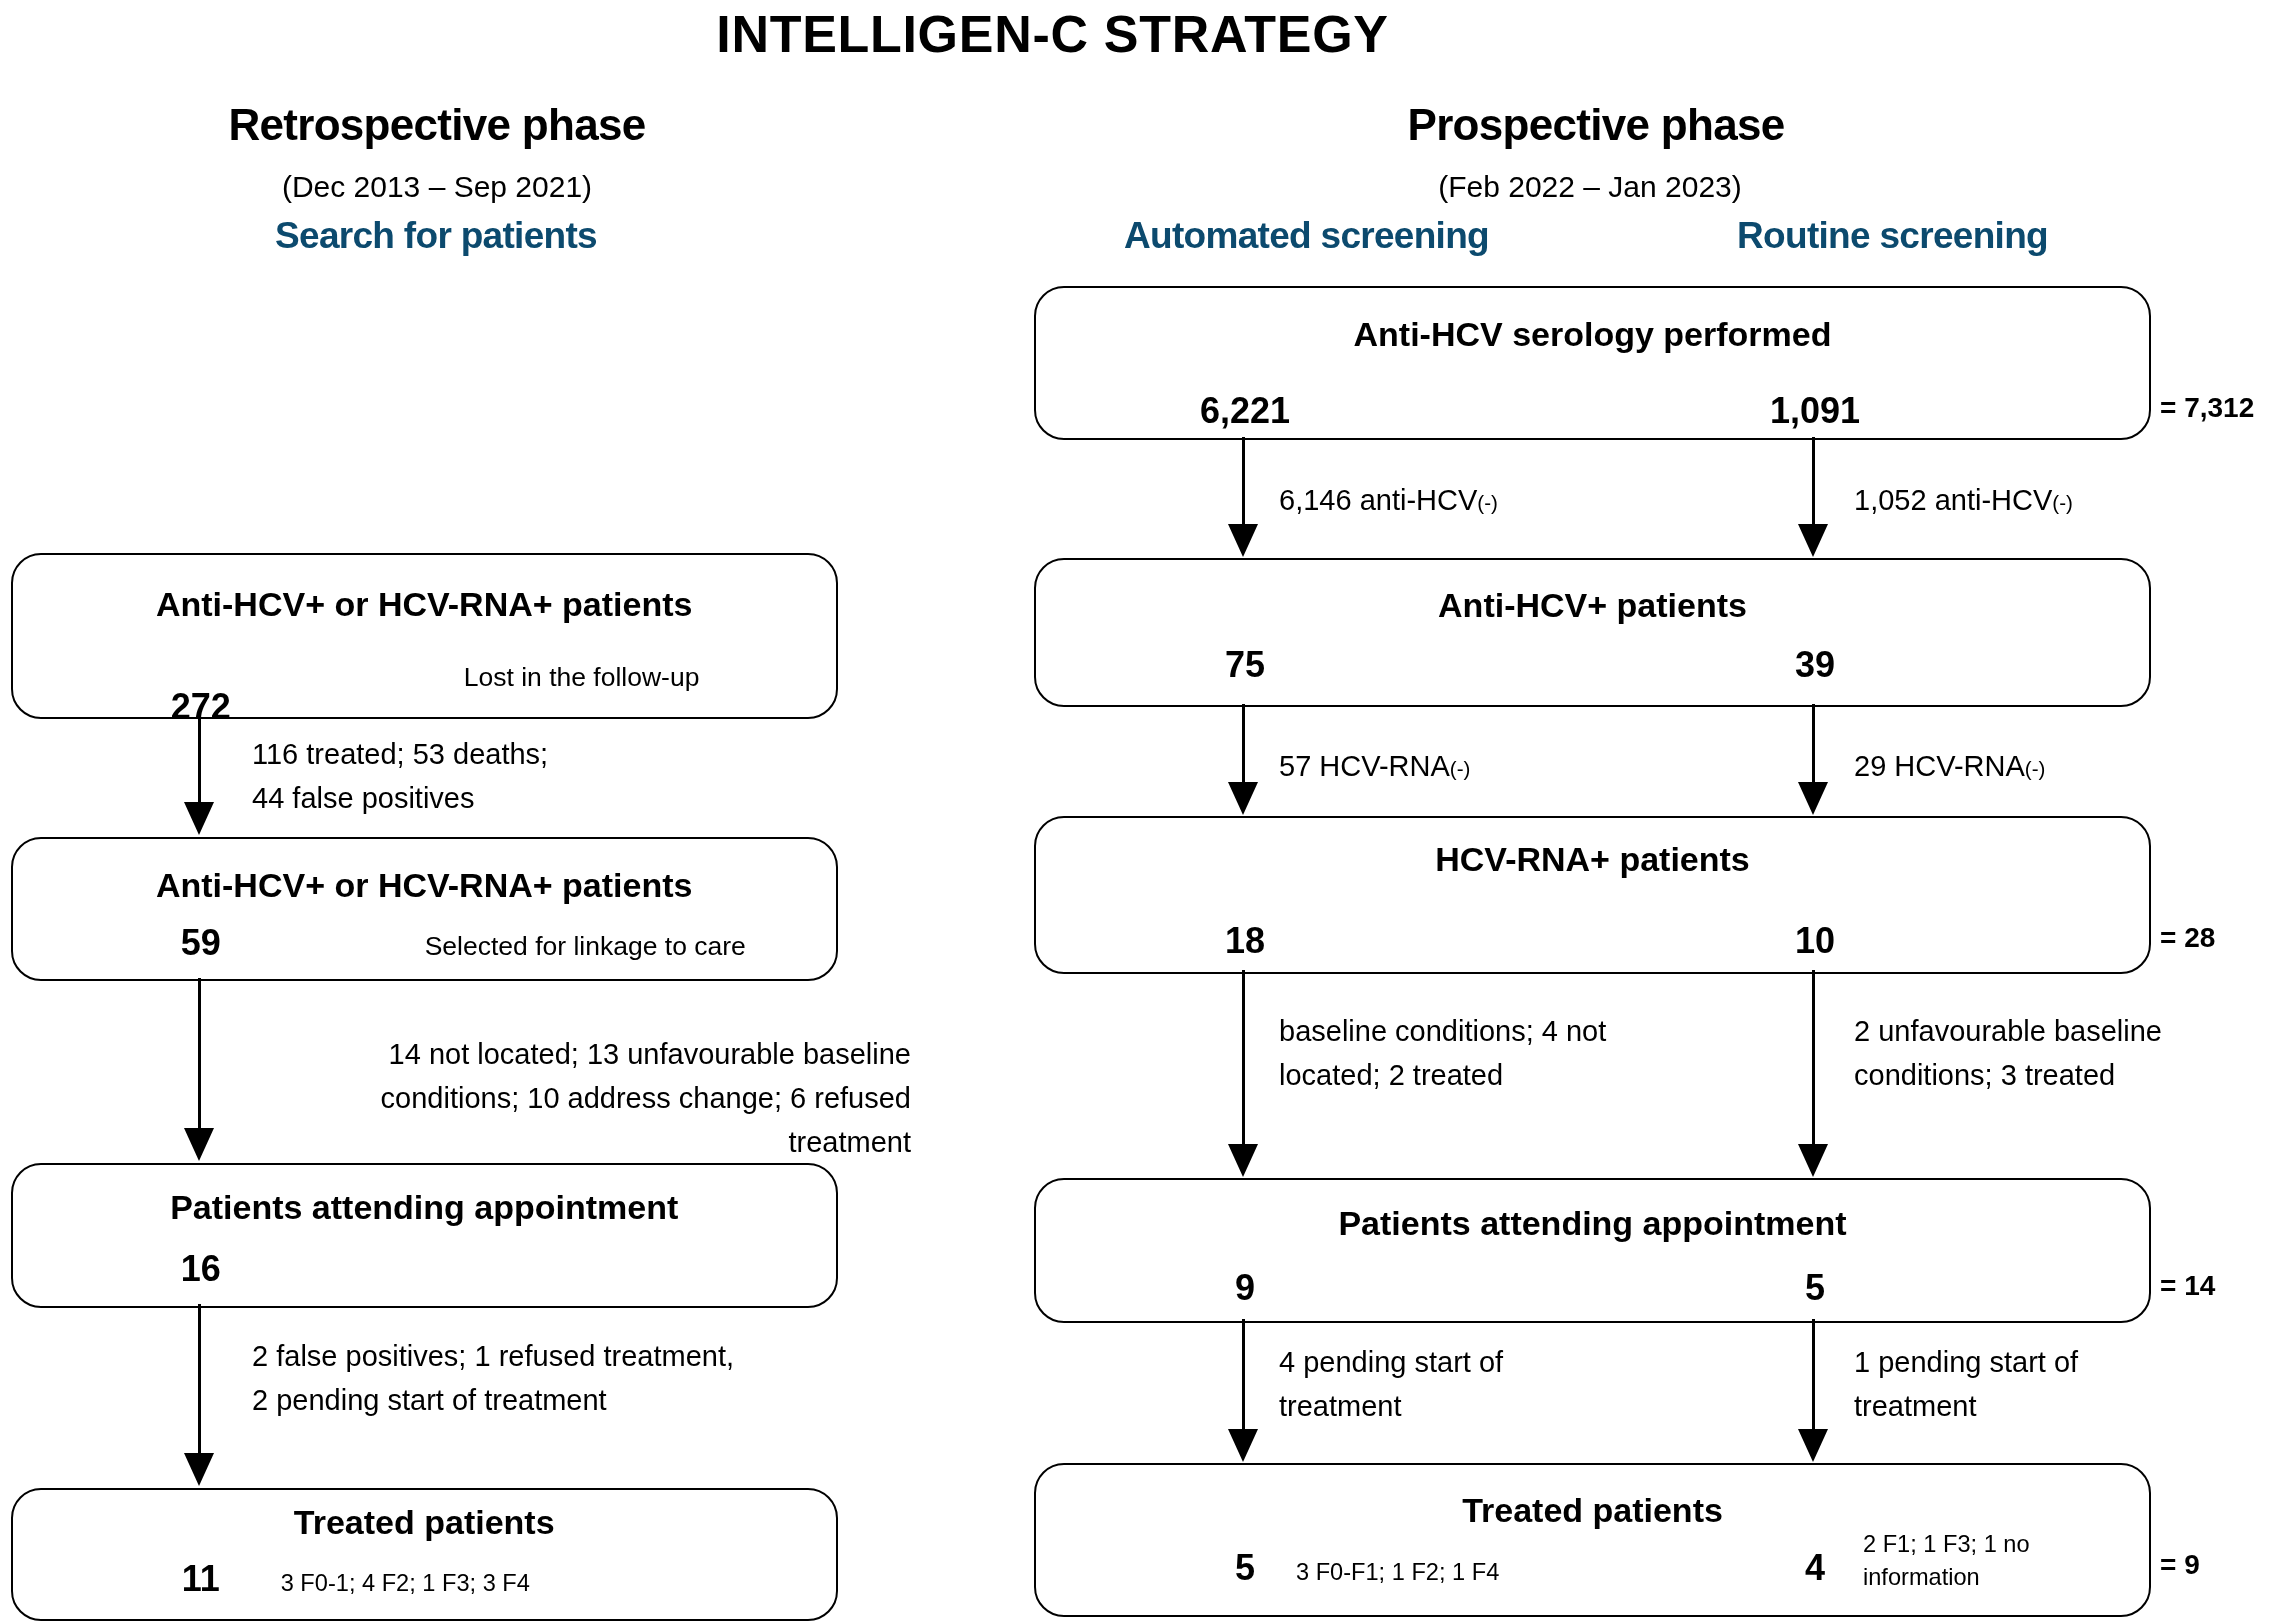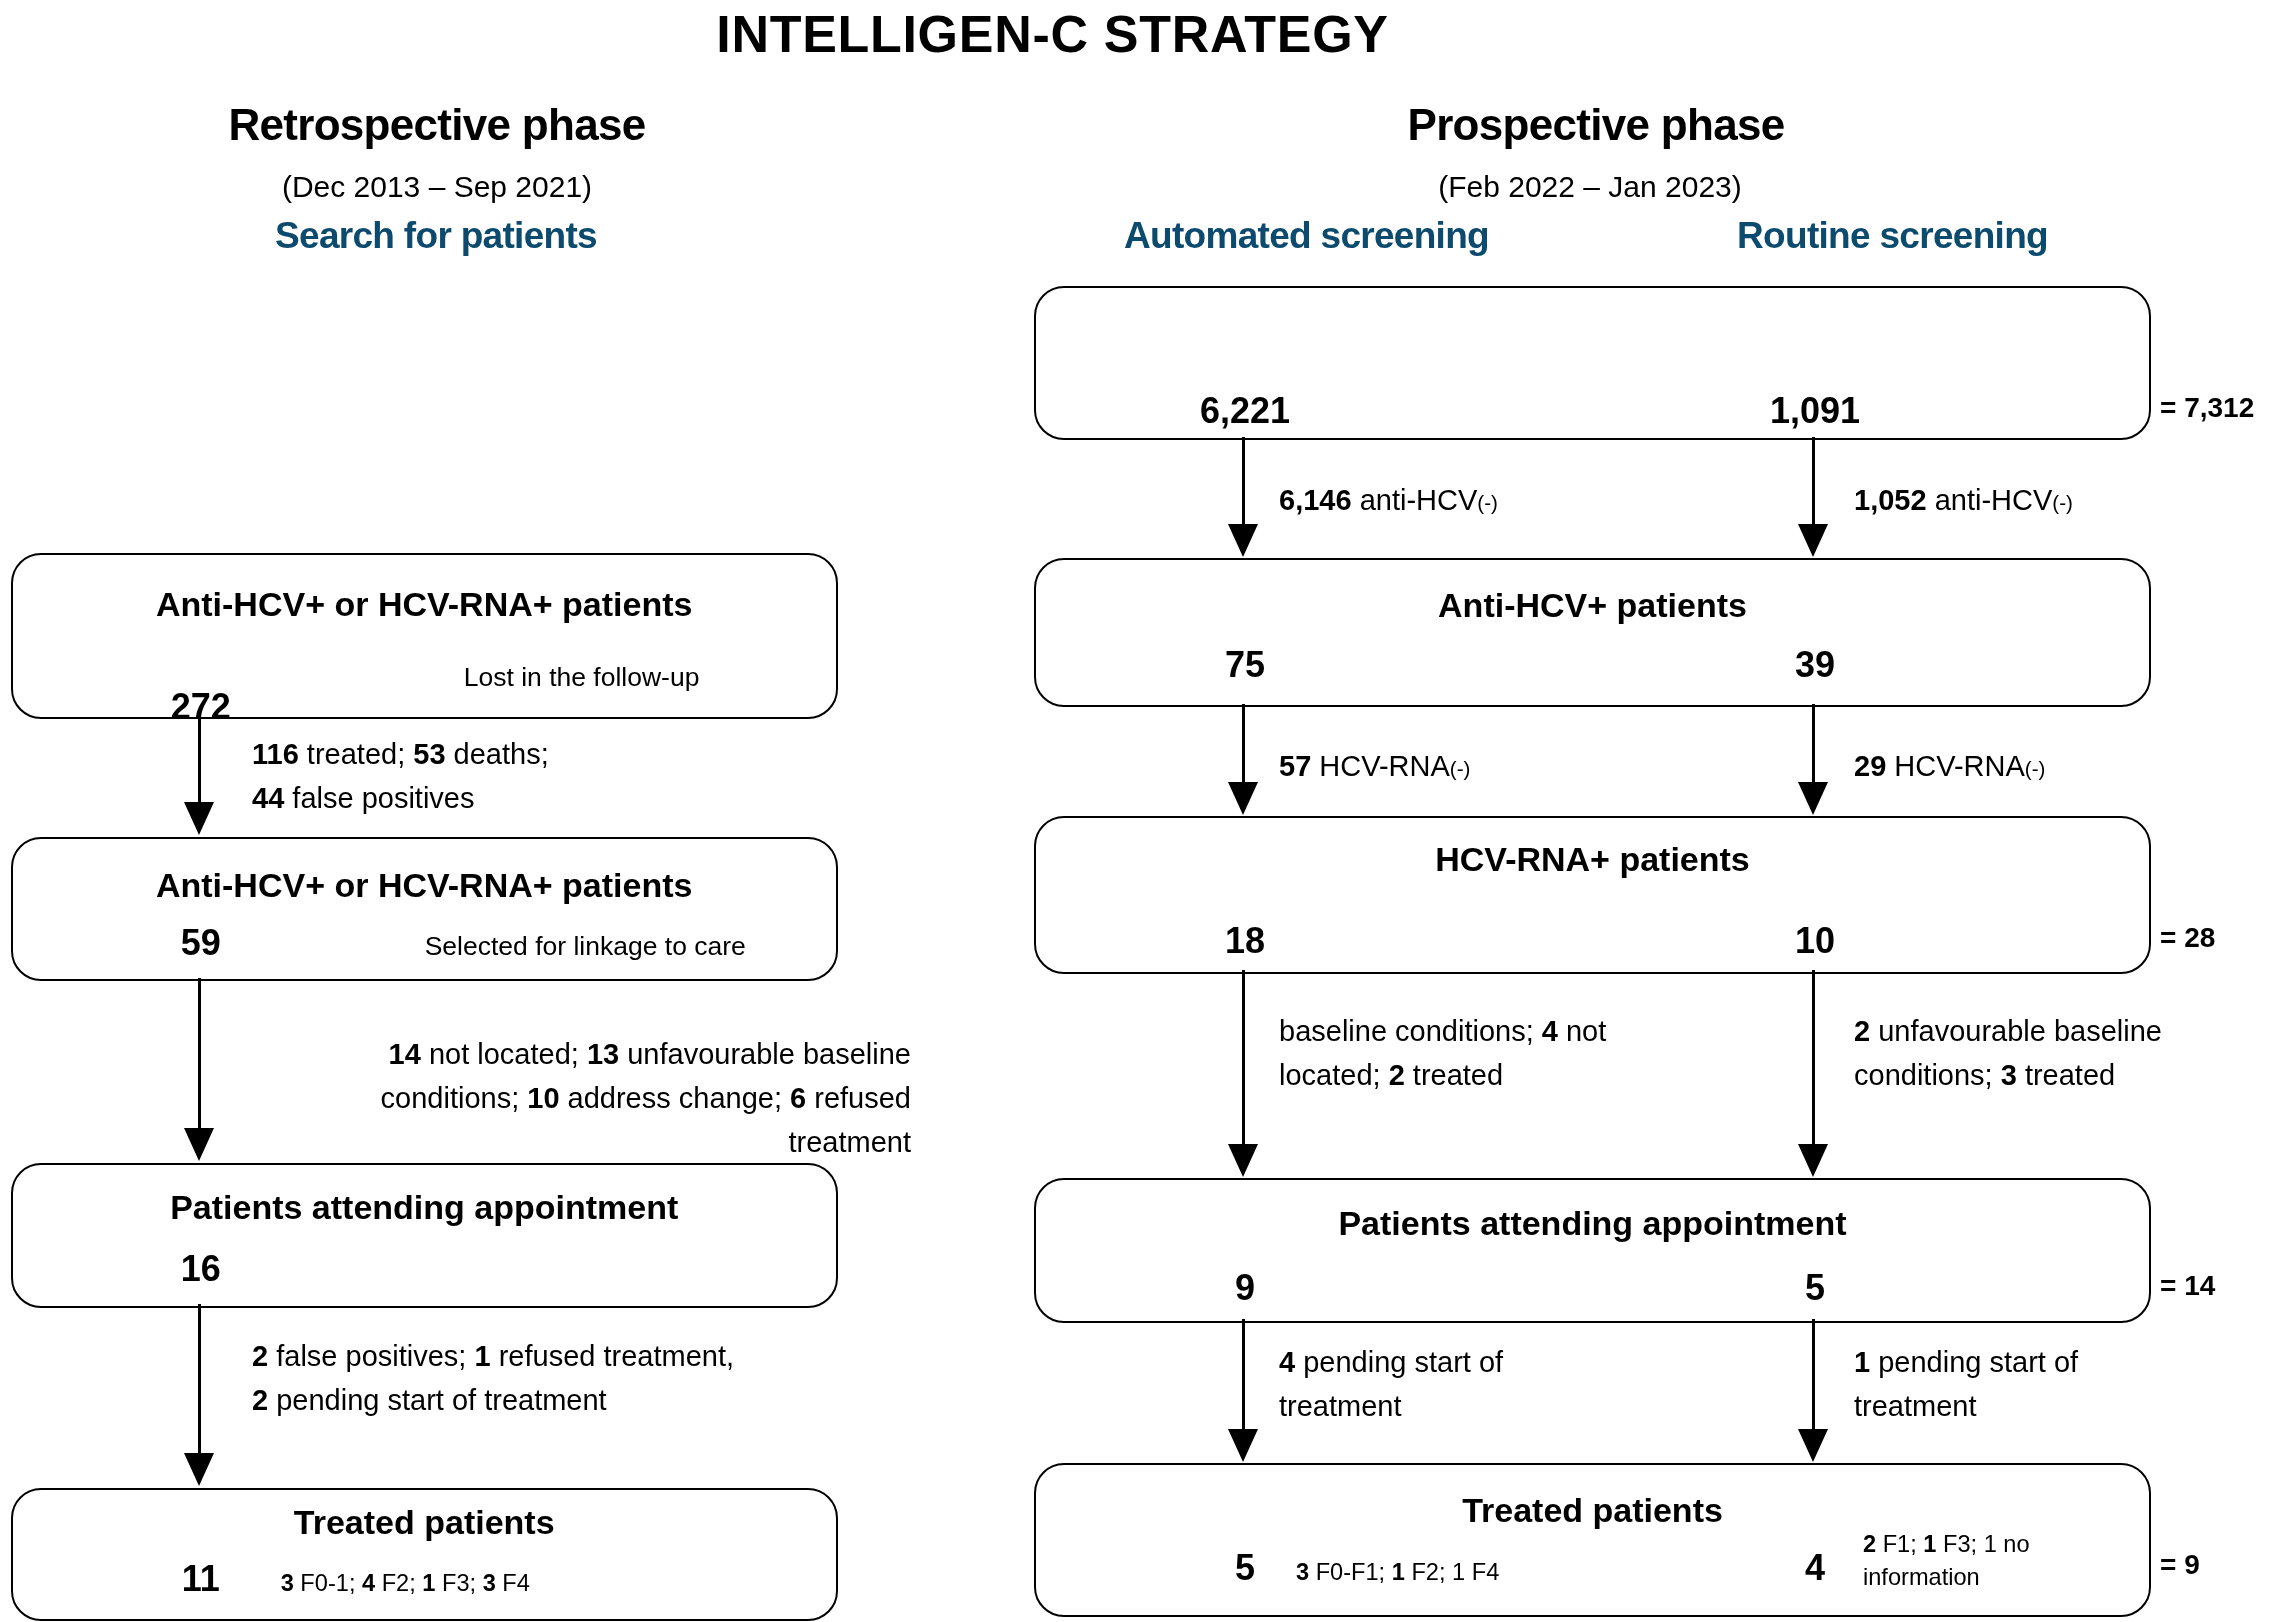--- a/index.html
+++ b/index.html
@@ -33,21 +33,21 @@
     position:absolute;
     transform:translateX(-50%);
     font-size:36px;font-weight:700;
     white-space:nowrap;
   }
   .note{position:absolute;font-size:26.5px;white-space:nowrap;}
   .total{position:absolute;font-size:28px;font-weight:700;white-space:nowrap;}
   .lbl{position:absolute;font-size:29px;line-height:44px;}
   .detail{position:absolute;font-size:23.6px;line-height:33px;}
   .rl{white-space:nowrap;}
-  .sg-b{font-weight:700;margin-top:32px;}
+  .sg-b{font-weight:400;margin-top:32px;}
   .sg-r{font-weight:400;}
   .sg-s{font-size:71%;}
   .aline{position:absolute;width:2.9px;background:#000;}
   .ahead{
     position:absolute;width:0;height:0;
     border-left:15px solid transparent;
     border-right:15px solid transparent;
     border-top:33px solid #000;
   }
 </style>
@@ -112,20 +112,21 @@
 
 <div class="box" style="left:10.7px;top:1488px;width:823px;height:129px;">
   <div class="boxtitle" style="top:13px;">Treated patients</div>
   <div class="num" style="left:188px;top:68px;">11</div>
   <div class="detail" style="left:268px;top:77px;">
       <div class="rl"><span class="sg-b">3</span><span class="sg-r"> F0-1; </span><span class="sg-b">4</span><span class="sg-r"> F2; </span><span class="sg-b">1</span><span class="sg-r"> F3; </span><span class="sg-b">3</span><span class="sg-r"> F4</span></div>
     </div>
 </div>
 
 <div class="box" style="left:1034px;top:286px;width:1113px;height:150px;">
+  <div class="boxtitle" style="top:27px;">Anti-HCV serology performed</div>
   <div class="num" style="left:209px;top:102px;">6,221</div>
   <div class="num" style="left:779px;top:102px;">1,091</div>
 </div>
 <div class="total" style="left:2160px;top:392px;">= 7,312</div>
 
 <div>
   <div class="aline" style="left:1242px;top:437px;height:90px;"></div>
   <div class="ahead" style="left:1228px;top:524px;"></div>
 </div>
 <div>

